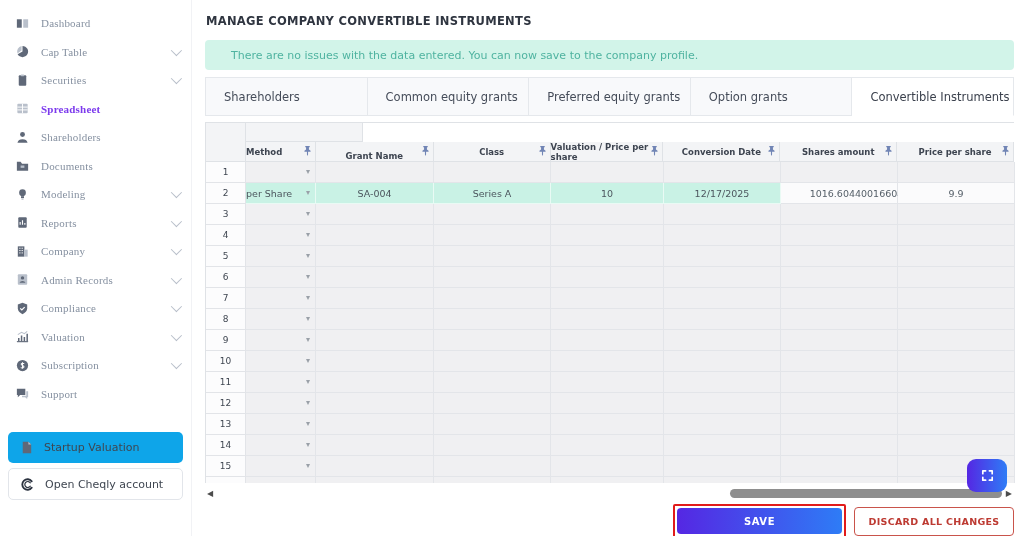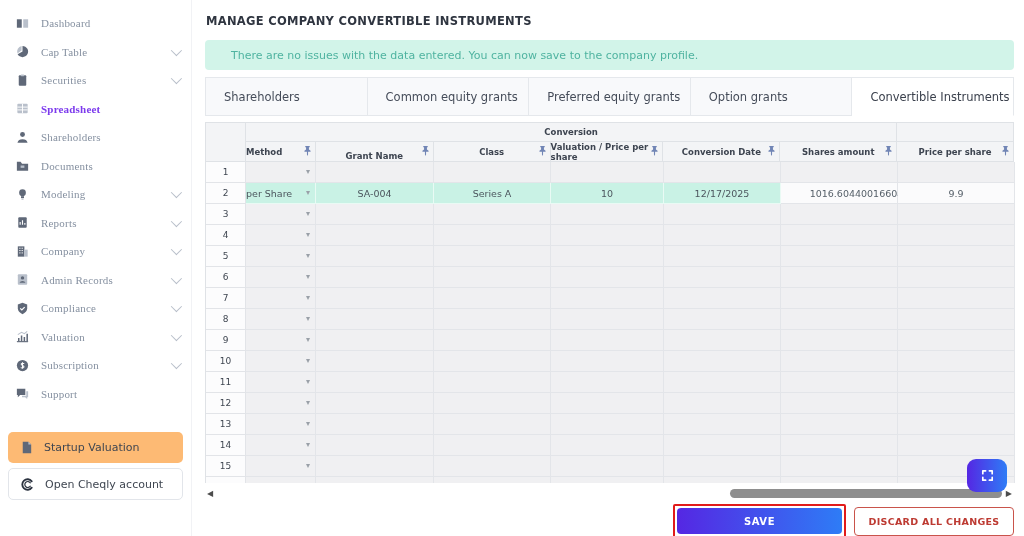--- a/index.html
+++ b/index.html
@@ -12,21 +12,21 @@
   .sidebar{position:absolute;left:0;top:0;width:192px;height:536px;background:#fff;border-right:1px solid #f1f2f5;padding-top:9px;box-sizing:border-box;}
   .side-item{display:flex;align-items:center;height:28.5px;padding:0 12px 0 14px;cursor:pointer;font-family:Liberation Serif, serif;}
   .side-item .ico{width:16px;height:16px;display:flex;align-items:center;justify-content:center;color:#6b7588;flex:0 0 16px;}
   .side-item .lbl{margin-left:11px;font-size:11px;color:#8property590a0;color:#8590a0;letter-spacing:.2px;white-space:nowrap;}
   .side-item.active .lbl{color:#7c3aed;font-weight:bold;}
   .side-item .chev{margin-left:auto;width:7px;height:7px;border-right:1.4px solid #b7bec9;border-bottom:1.4px solid #b7bec9;transform:rotate(45deg) translateY(-2px);}
   .side-footer{margin:4px 8px 0 8px;}
   .side-box{display:flex;align-items:center;height:31px;padding:0 10px;border-radius:5px;cursor:pointer;box-sizing:border-box;}
   .side-box .ico{width:16px;height:16px;display:flex;align-items:center;justify-content:center;color:#5f6878;flex:0 0 16px;}
   .side-box .lbl{margin-left:10px;font-size:11px;color:#3f4651;font-weight:500;white-space:nowrap;}
-  .side-box.highlighted{background:#fdba74;margin-top:24px;}
+  .side-box.highlighted{background:#0ea5e9;margin-top:24px;}
   .side-box.boxed{background:#fff;border:1px solid #e2e5ea;margin-top:5px;height:32px;}
   
   .main{position:absolute;left:205px;top:0;width:809px;}
   .page-title{margin:14px 0 0 1px;font-size:11.5px;font-weight:bold;color:#2f3540;letter-spacing:.3px;}
   .banner{margin-top:12px;height:30px;border-radius:4px;background:#d2f4e9;display:flex;align-items:center;padding-left:26px;box-sizing:border-box;}
   .banner span{font-size:11px;color:#4fb3a0;}
   
   .tabs{display:flex;margin-top:7px;height:39px;box-sizing:border-box;}
   .tab{flex:1;display:flex;align-items:center;padding-left:18px;font-size:11.5px;color:#454c59;background:#f8f9fb;border:1px solid #e5e8ec;border-left:none;box-sizing:border-box;cursor:pointer;}
   .tab:first-child{border-left:1px solid #e5e8ec;}
@@ -243,21 +243,20 @@
       <div class="tab">Option grants</div>
       <div class="tab active">Convertible Instruments</div>
     </div>
 
   <div class="gridwrap">
     <div class="grid">
       <div class="ghead">
         <div class="corner"></div>
         <div class="headcols">
           <div class="grow" id="group-row">
-              <div class="gcell" style="width: 652px;">Conversion</div>
               <div class="gcell" style="width: 117px;"></div>
             </div>
           <div class="hrow" id="head-row">
               <div class="hcell flush" style="width: 70px;">
                 <span>Method</span>
                 <span class="pin"><svg width="9" height="10" viewBox="0 0 16 18" fill="currentColor">
                     <path d="M4 0h8v2.4h-1.4v3.8l2.9 2.3v2H9v5L8 18l-1-2.5v-5H2.5v-2l2.9-2.3V2.4H4z"></path>
                   </svg></span>
               </div>
               <div class="hcell" style="width: 118px; align-items: flex-end;">

